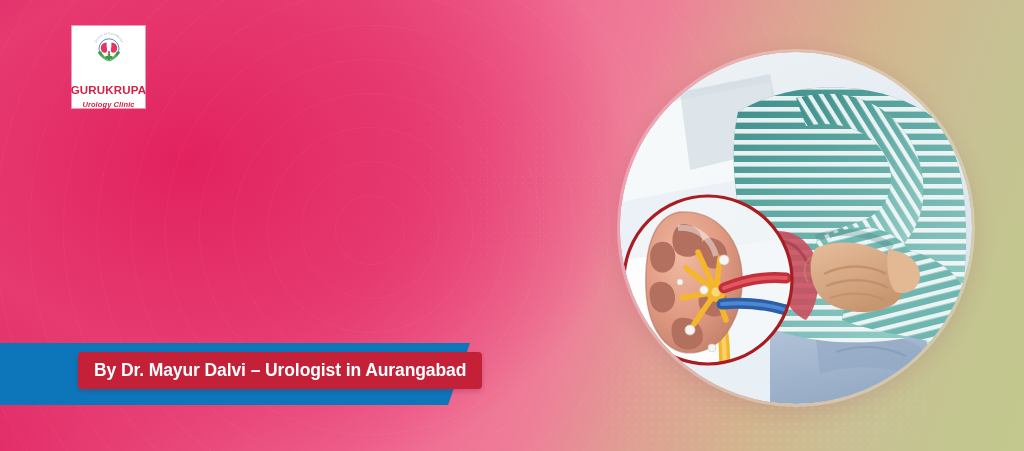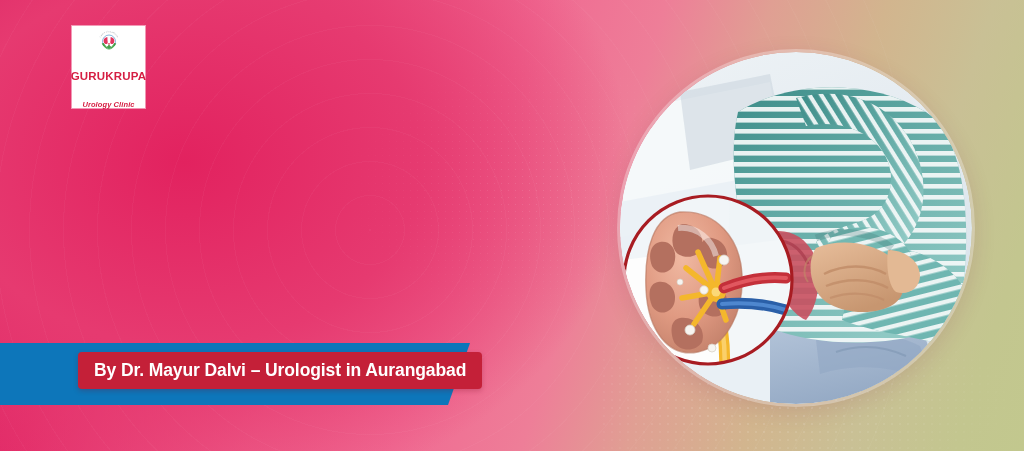--- a/index.html
+++ b/index.html
@@ -69,21 +69,21 @@
     padding-top:2px;
     box-shadow:0 0 0 1px rgba(255,255,255,.5);
   }
   #logo-emblem { width:50px; height:48px; display:block; }
   #logo-word {
     font-size:11.5px; font-weight:bold; letter-spacing:.2px;
     color:#d51f43; line-height:1; margin-top:17px;
   }
   #logo-sub {
     font-size:7.5px; font-style:italic; font-weight:bold;
-    color:#d51f43; line-height:1; margin-top:18px;
+    color:#d51f43; line-height:1; margin-top:4px;
     letter-spacing:.1px;
   }
 
   
   #headline {
     position:absolute; left:62px; top:112px;
     width:560px;
     color:#ffffff;
     font-size:38px;
     font-weight:bold;

